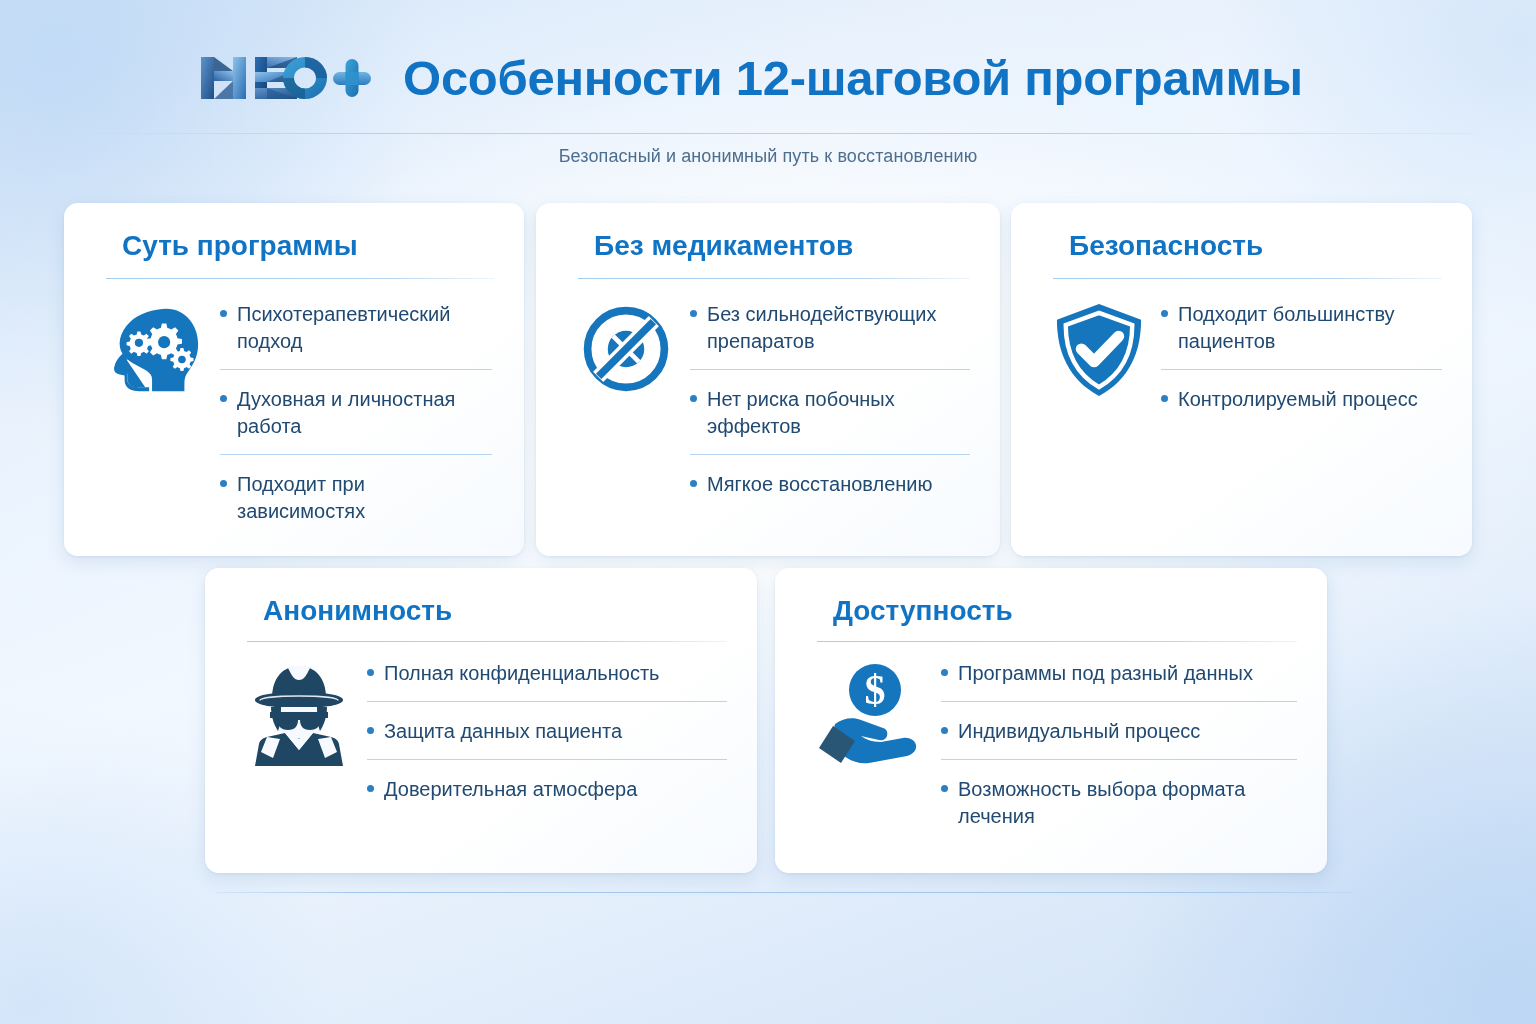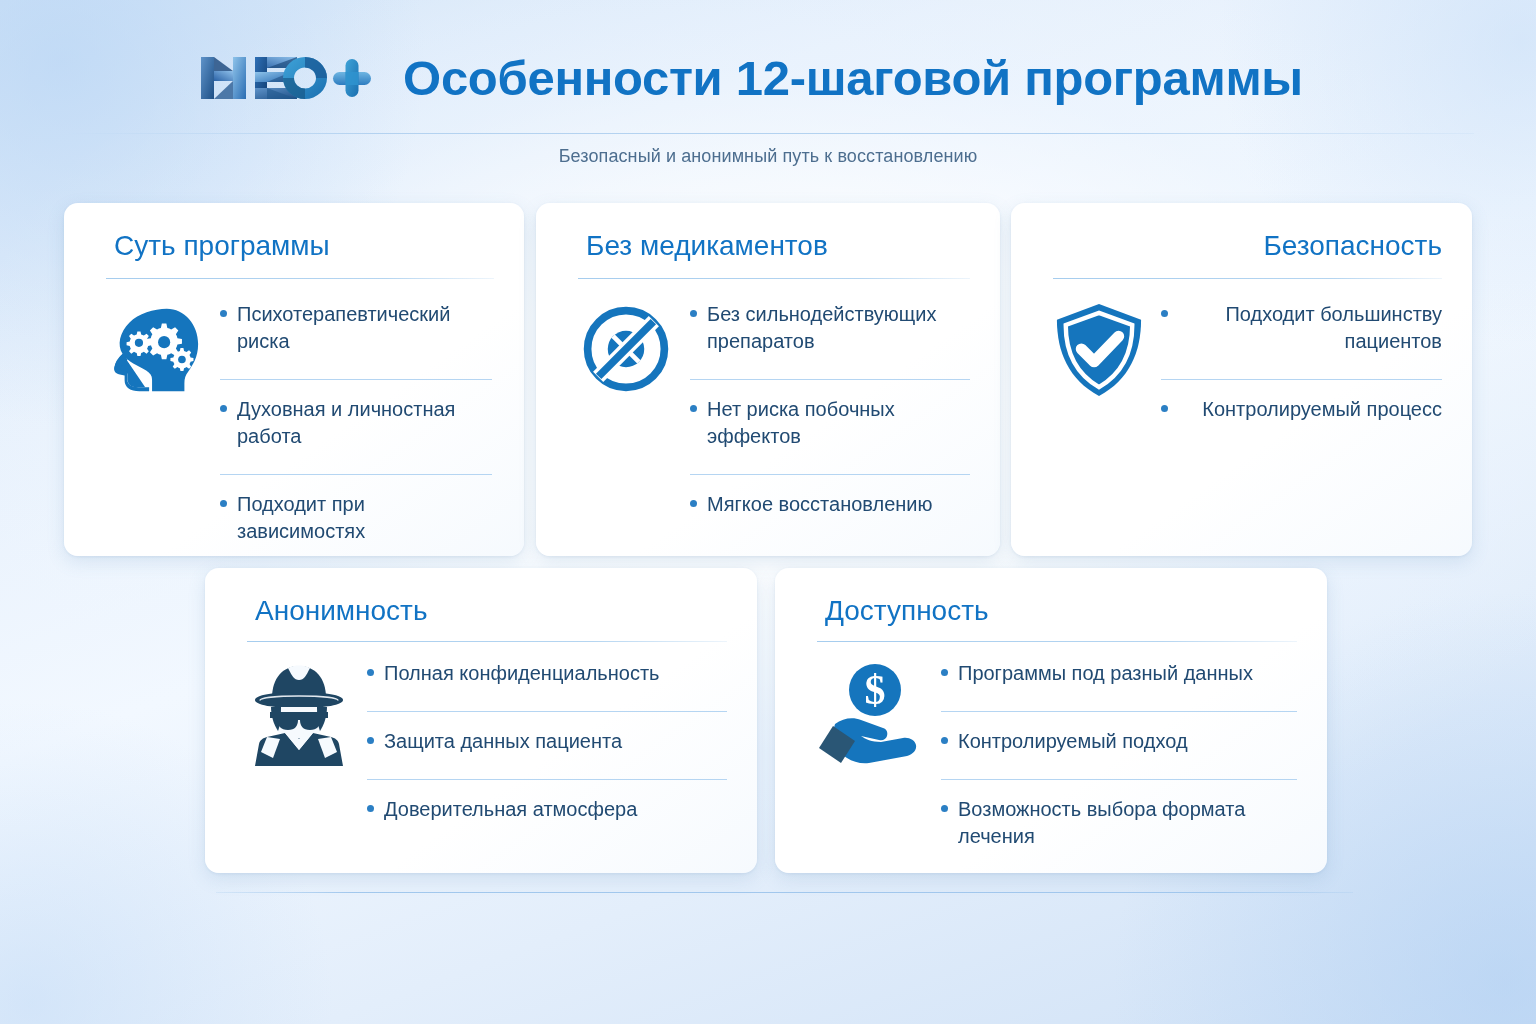--- a/index.html
+++ b/index.html
@@ -93,24 +93,24 @@
     position: absolute;
     background: linear-gradient(145deg, #ffffff 0%, #ffffff 62%, #f6fafe 100%);
     border-radius: 14px;
     box-shadow: 0 6px 18px rgba(88,135,183,0.16), 0 1px 3px rgba(88,135,183,0.12);
     box-sizing: border-box;
     padding: 28px 30px 24px 42px;
     overflow: hidden;
   }
   .card-title {
     font-size: 28px;
-    font-weight: normal;
+    font-weight: bold;
     color: #1173c4;
     line-height: 1.1;
-    margin: 0 0 16px 8px;
+    margin: 0 0 16px 16px;
     white-space: nowrap;
   }
   .card-title-rule {
     height: 1px;
     background: linear-gradient(to right, rgba(156,199,236,0.9) 0%, rgba(156,199,236,0.75) 72%, rgba(156,199,236,0.18) 100%);
     margin-bottom: 22px;
   }
   .card-body {
     display: flex;
     align-items: flex-start;
@@ -128,39 +128,39 @@
     display: flex;
     align-items: flex-start;
     gap: 10px;
     padding: 0 0 0 0;
     font-size: 20px;
     color: #214a72;
     line-height: 1.35;
   }
   .bullet + .bullet {
     border-top: 1px solid rgba(168,206,240,0.85);
-    margin-top: 24px;
+    margin-top: 14px;
     padding-top: 16px;
   }
   .bullet-dot {
     flex: 0 0 auto;
     width: 7px;
     height: 7px;
     border-radius: 50%;
     background: #2b7fc4;
     margin-top: 9px;
   }
   .bullet-text {
     flex: 1 1 auto;
   }
 
   
   #card-essence   { left: 64px;   top: 203px; width: 460px; height: 353px; }
   #card-nomeds    { left: 536px;  top: 203px; width: 464px; height: 353px; }
-  #card-safety    { left: 1011px; top: 203px; width: 461px; height: 353px; text-align: right; }
+  #card-safety    { left: 1011px; top: 203px; width: 461px; height: 353px; }
   #card-anonymity { left: 205px;  top: 568px; width: 552px; height: 305px; }
   #card-afford    { left: 775px;  top: 568px; width: 552px; height: 305px; }
 
   #card-anonymity .card-title,
   #card-afford .card-title { margin-bottom: 14px; }
   #card-anonymity .card-title-rule,
   #card-afford .card-title-rule { margin-bottom: 18px; }
 
   #card-essence .bullets { padding-right: 2px; }
 
@@ -256,21 +256,21 @@
         </g>
         <circle cx="33.6" cy="42.7" r="4.2" fill="#1575bd"></circle>
         <g fill="#ffffff">
           <path d="M76 48 l3.0 0 l0.65 3.0 a7.5 7.5 0 0 1 2.5 1.05 l2.6 -1.7 l2.15 2.15 l-1.7 2.6 a7.5 7.5 0 0 1 1.05 2.5 l3.0 0.65 l0 3.0 l-3.0 0.65 a7.5 7.5 0 0 1 -1.05 2.5 l1.7 2.6 l-2.15 2.15 l-2.6 -1.7 a7.5 7.5 0 0 1 -2.5 1.05 l-0.65 3.0 l-3.0 0 l-0.65 -3.0 a7.5 7.5 0 0 1 -2.5 -1.05 l-2.6 1.7 l-2.15 -2.15 l1.7 -2.6 a7.5 7.5 0 0 1 -1.05 -2.5 l-3.0 -0.65 l0 -3.0 l3.0 -0.65 a7.5 7.5 0 0 1 1.05 -2.5 l-1.7 -2.6 l2.15 -2.15 l2.6 1.7 a7.5 7.5 0 0 1 2.5 -1.05 Z"></path>
         </g>
         <circle cx="77.5" cy="59.7" r="3.9" fill="#1575bd"></circle>
       </svg>
       <div class="bullets">
         <div class="bullet">
           <span class="bullet-dot"></span>
-          <span class="bullet-text">Психотерапевтический риска</span>
+          <span class="bullet-text">Психотерапевтический подход</span>
         </div>
         <div class="bullet">
           <span class="bullet-dot"></span>
           <span class="bullet-text">Духовная и личностная работа</span>
         </div>
         <div class="bullet">
           <span class="bullet-dot"></span>
           <span class="bullet-text">Подходит при зависимостях</span>
         </div>
       </div>
@@ -387,21 +387,21 @@
 
         <path d="M16 66 L2 88 L24 103 L38 81 Z" fill="#2a5675"></path>
       </svg>
       <div class="bullets">
         <div class="bullet">
           <span class="bullet-dot"></span>
           <span class="bullet-text">Программы под разный данных</span>
         </div>
         <div class="bullet">
           <span class="bullet-dot"></span>
-          <span class="bullet-text">Контролируемый подход</span>
+          <span class="bullet-text">Индивидуальный процесс</span>
         </div>
         <div class="bullet">
           <span class="bullet-dot"></span>
           <span class="bullet-text">Возможность выбора формата лечения</span>
         </div>
       </div>
     </div>
   </div>
 
   <div class="footer-rule"></div>

